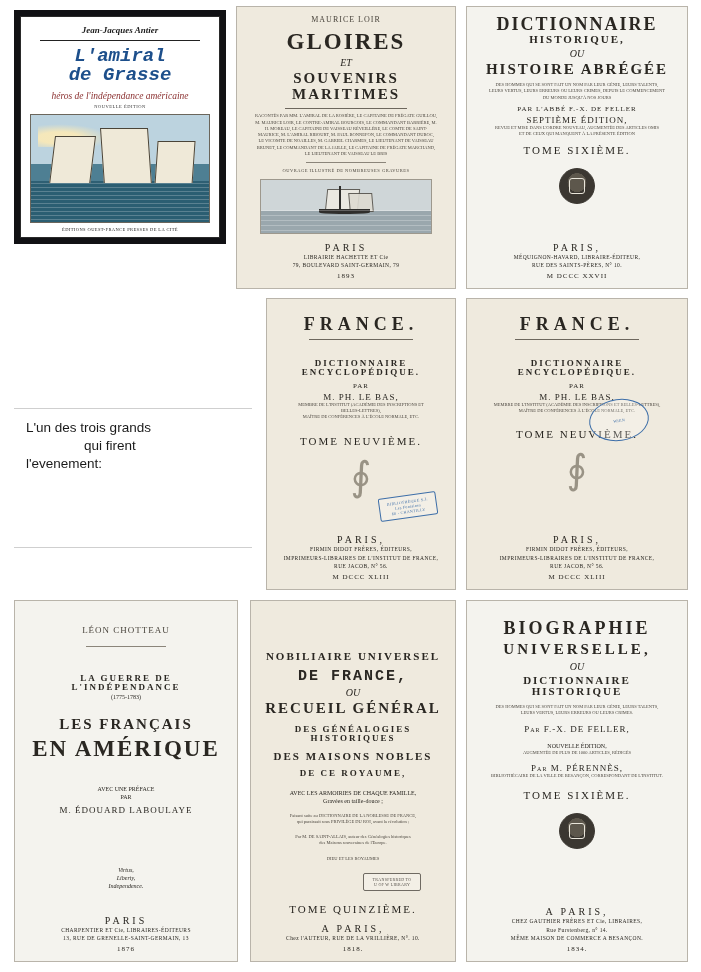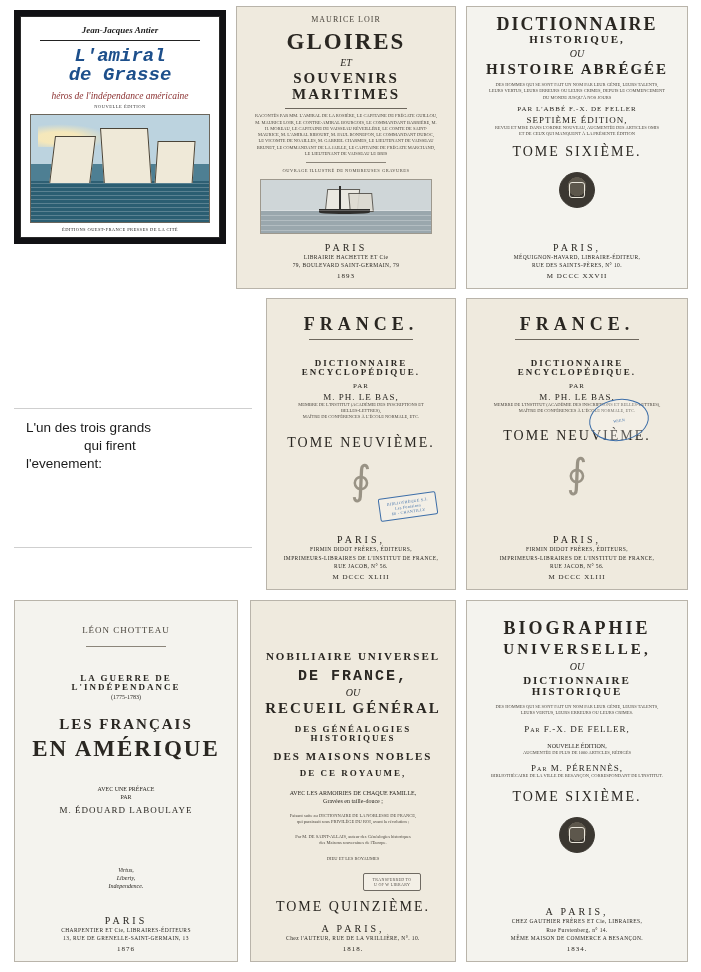--- a/index.html
+++ b/index.html
@@ -62,21 +62,21 @@
     background: #6d675d;
     margin: 5px 0;
   }
   .tp-rule.thin { height: 1px; width: 40%; background: #8b857a; }
   .tp-ou {
     font-style: italic;
     font-size: 10px;
     margin: 3px 0;
   }
   .tp-par { font-variant: small-caps; letter-spacing: 1px; font-size: 7px; margin: 4px 0 2px; }
-  .tp-tome { font-variant: small-caps; letter-spacing: 2px; font-size: 14px; margin: 6px 0; }
+  .tp-tome { font-variant: small-caps; letter-spacing: 2px; font-size: 11px; margin: 6px 0; }
   .tp-city { font-variant: small-caps; letter-spacing: 3px; font-size: 10px; margin-top: 2px; }
   .tp-pub { font-size: 5.5px; letter-spacing: .4px; line-height: 1.5; }
   .tp-year { font-size: 7px; letter-spacing: 1px; margin-top: 3px; }
   .spacer { flex: 1 1 auto; }
 
   
   .vignette {
     width: 34px; height: 34px;
     border-radius: 50%;
     border: 1.5px solid #3b3731;

